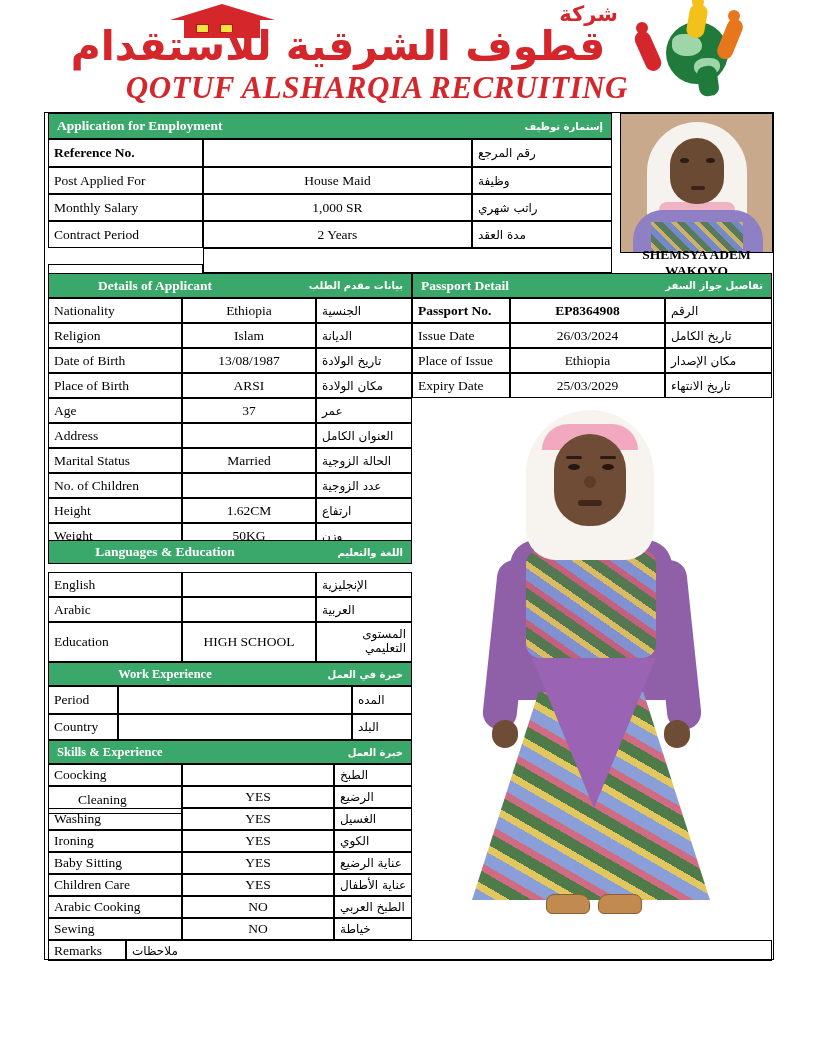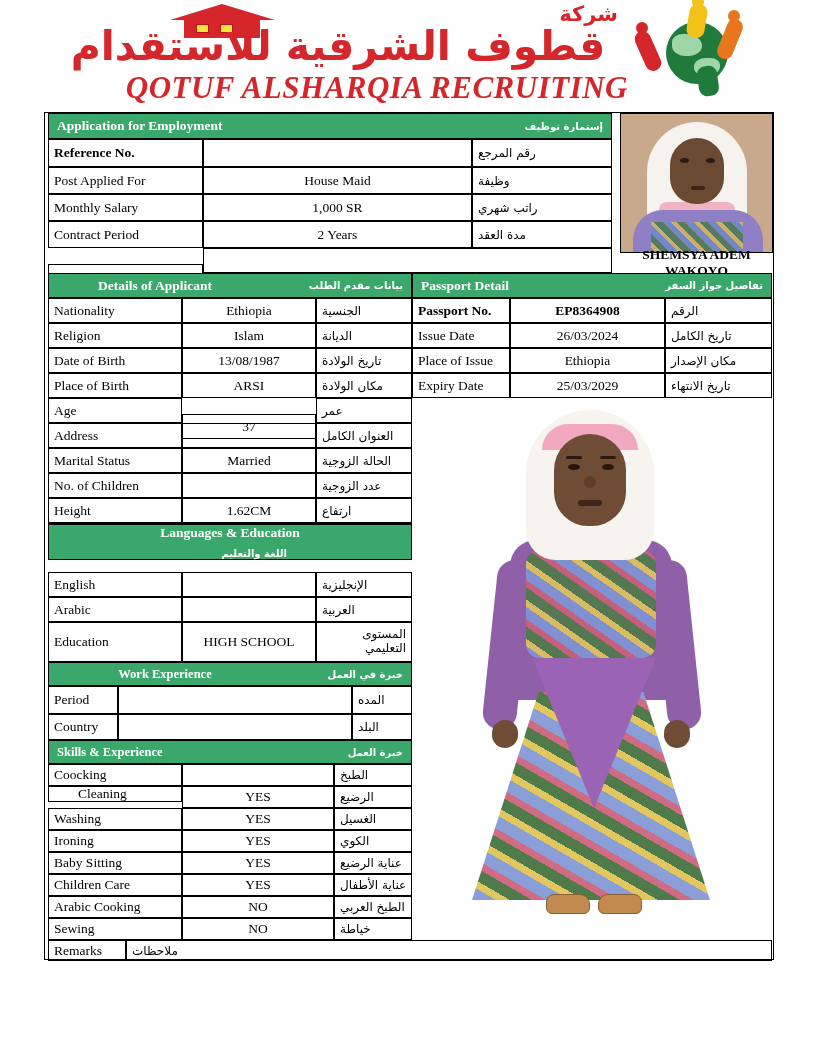--- a/index.html
+++ b/index.html
@@ -368,21 +368,21 @@
 
   <div class="cell c-label" style="left:48px; top:348px; width:134px; height:25px;">Date of Birth</div>
   <div class="cell c-val" style="left:182px; top:348px; width:134px; height:25px;">13/08/1987</div>
   <div class="cell c-ar" style="left:316px; top:348px; width:96px; height:25px;">تاريخ الولادة</div>
 
   <div class="cell c-label" style="left:48px; top:373px; width:134px; height:25px;">Place of Birth</div>
   <div class="cell c-val" style="left:182px; top:373px; width:134px; height:25px;">ARSI</div>
   <div class="cell c-ar" style="left:316px; top:373px; width:96px; height:25px;">مكان الولادة</div>
 
   <div class="cell c-label" style="left:48px; top:398px; width:134px; height:25px;">Age</div>
-  <div class="cell c-val" style="left:182px; top:398px; width:134px; height:25px;margin-top:16px;">37</div>
+  <div class="cell c-val" style="left:182px; top:398px; width:134px; height:25px;">37</div>
   <div class="cell c-ar" style="left:316px; top:398px; width:96px; height:25px;">عمر</div>
 
   <div class="cell c-label" style="left:48px; top:423px; width:134px; height:25px;">Address</div>
   <div class="cell c-val" style="left:182px; top:423px; width:134px; height:25px;"></div>
   <div class="cell c-ar" style="left:316px; top:423px; width:96px; height:25px;">العنوان الكامل</div>
 
   <div class="cell c-label" style="left:48px; top:448px; width:134px; height:25px;">Marital Status</div>
   <div class="cell c-val" style="left:182px; top:448px; width:134px; height:25px;">Married</div>
   <div class="cell c-ar" style="left:316px; top:448px; width:96px; height:25px;">الحالة الزوجية</div>
 
@@ -407,21 +407,21 @@
   <div class="cell c-ar" style="left:665px; top:323px; width:107px; height:25px;">تاريخ الكامل</div>
 
   <div class="cell c-label" style="left:412px; top:348px; width:98px; height:25px;">Place of Issue</div>
   <div class="cell c-val" style="left:510px; top:348px; width:155px; height:25px;">Ethiopia</div>
   <div class="cell c-ar" style="left:665px; top:348px; width:107px; height:25px;">مكان الإصدار</div>
 
   <div class="cell c-label" style="left:412px; top:373px; width:98px; height:25px;">Expiry Date</div>
   <div class="cell c-val" style="left:510px; top:373px; width:155px; height:25px;">25/03/2029</div>
   <div class="cell c-ar" style="left:665px; top:373px; width:107px; height:25px;">تاريخ الانتهاء</div>
 
-  <div class="green-band" style="left:48px; top:524px; width:364px; height:36px;flex-direction:column;">
+  <div class="green-band" style="left:48px; top:540px; width:364px; height:24px;">
     <span class="gb-en">Languages &amp; Education</span>
     <span class="gb-ar" style="width:130px;">اللغة والتعليم</span>
   </div>
 
   <div class="cell c-label" style="left:48px; top:572px; width:134px; height:25px;">English</div>
   <div class="cell c-val" style="left:182px; top:572px; width:134px; height:25px;"></div>
   <div class="cell c-ar" style="left:316px; top:572px; width:96px; height:25px;">الإنجليزية</div>
 
   <div class="cell c-label" style="left:48px; top:597px; width:134px; height:25px;">Arabic</div>
   <div class="cell c-val" style="left:182px; top:597px; width:134px; height:25px;"></div>
@@ -446,21 +446,21 @@
 
   <div class="green-band" style="left:48px; top:740px; width:364px; height:24px; font-size:12.5px;">
     <span class="gb-en" style="text-align:left; padding-left:8px;">Skills &amp; Experience</span>
     <span class="gb-ar" style="width:130px;">خبرة العمل</span>
   </div>
 
   <div class="cell c-label" style="left:48px; top:764px; width:134px; height:22px;">Coocking</div>
   <div class="cell c-val" style="left:182px; top:764px; width:152px; height:22px;"></div>
   <div class="cell c-ar" style="left:334px; top:764px; width:78px; height:22px;">الطبخ</div>
 
-  <div class="cell c-label" style="left:48px; top:786px; width:134px; height:16px;padding-left:29px;">Cleaning</div>
+  <div class="cell c-label" style="left:48px; top:786px; width:134px; height:28px;padding-left:29px;">Cleaning</div>
   <div class="cell c-val" style="left:182px; top:786px; width:152px; height:22px;">YES</div>
   <div class="cell c-ar" style="left:334px; top:786px; width:78px; height:22px;">الرضيع</div>
 
   <div class="cell c-label" style="left:48px; top:808px; width:134px; height:22px;">Washing</div>
   <div class="cell c-val" style="left:182px; top:808px; width:152px; height:22px;">YES</div>
   <div class="cell c-ar" style="left:334px; top:808px; width:78px; height:22px;">الغسيل</div>
 
   <div class="cell c-label" style="left:48px; top:830px; width:134px; height:22px;">Ironing</div>
   <div class="cell c-val" style="left:182px; top:830px; width:152px; height:22px;">YES</div>
   <div class="cell c-ar" style="left:334px; top:830px; width:78px; height:22px;">الكوي</div>

